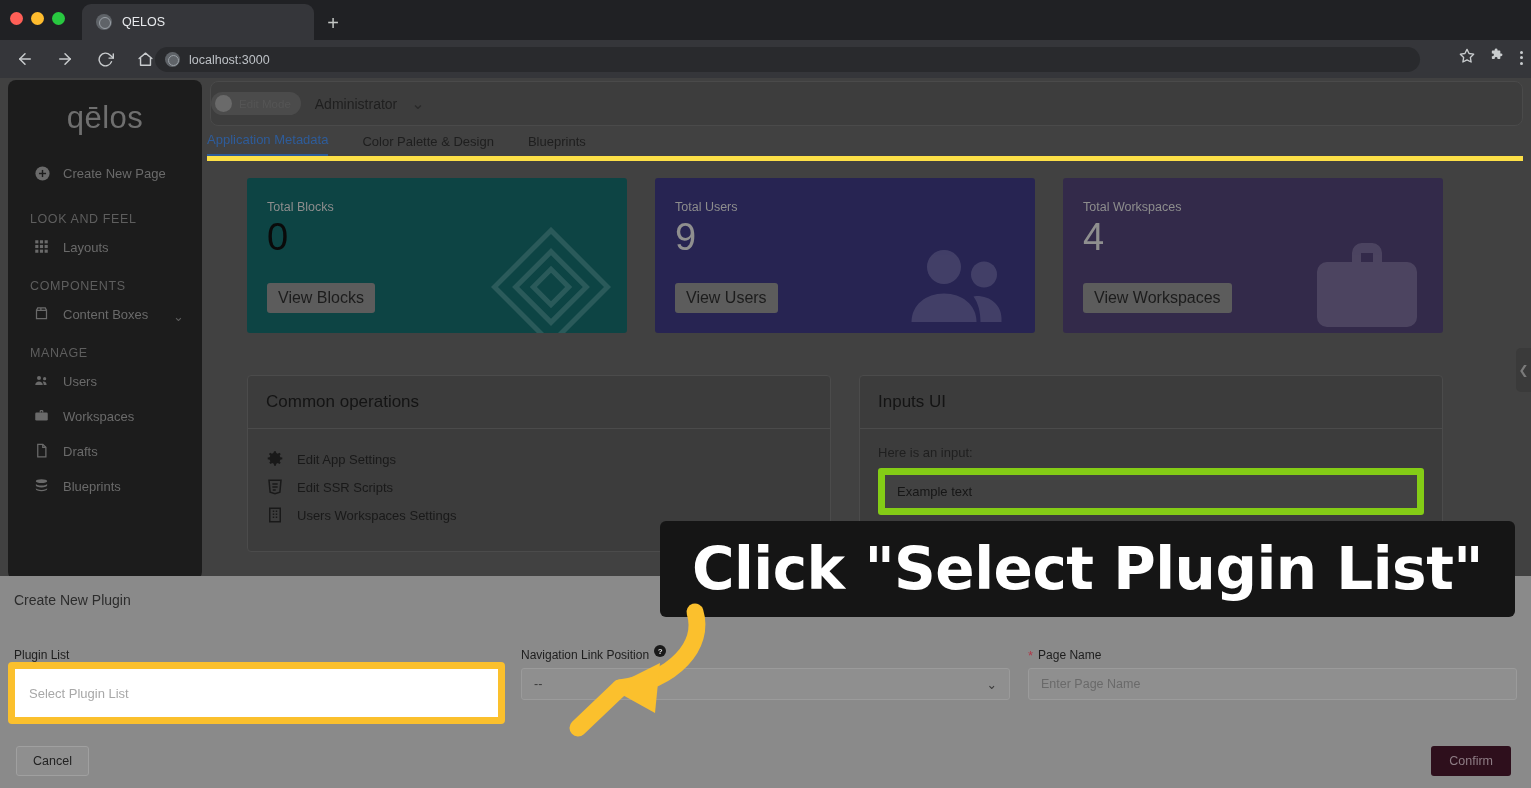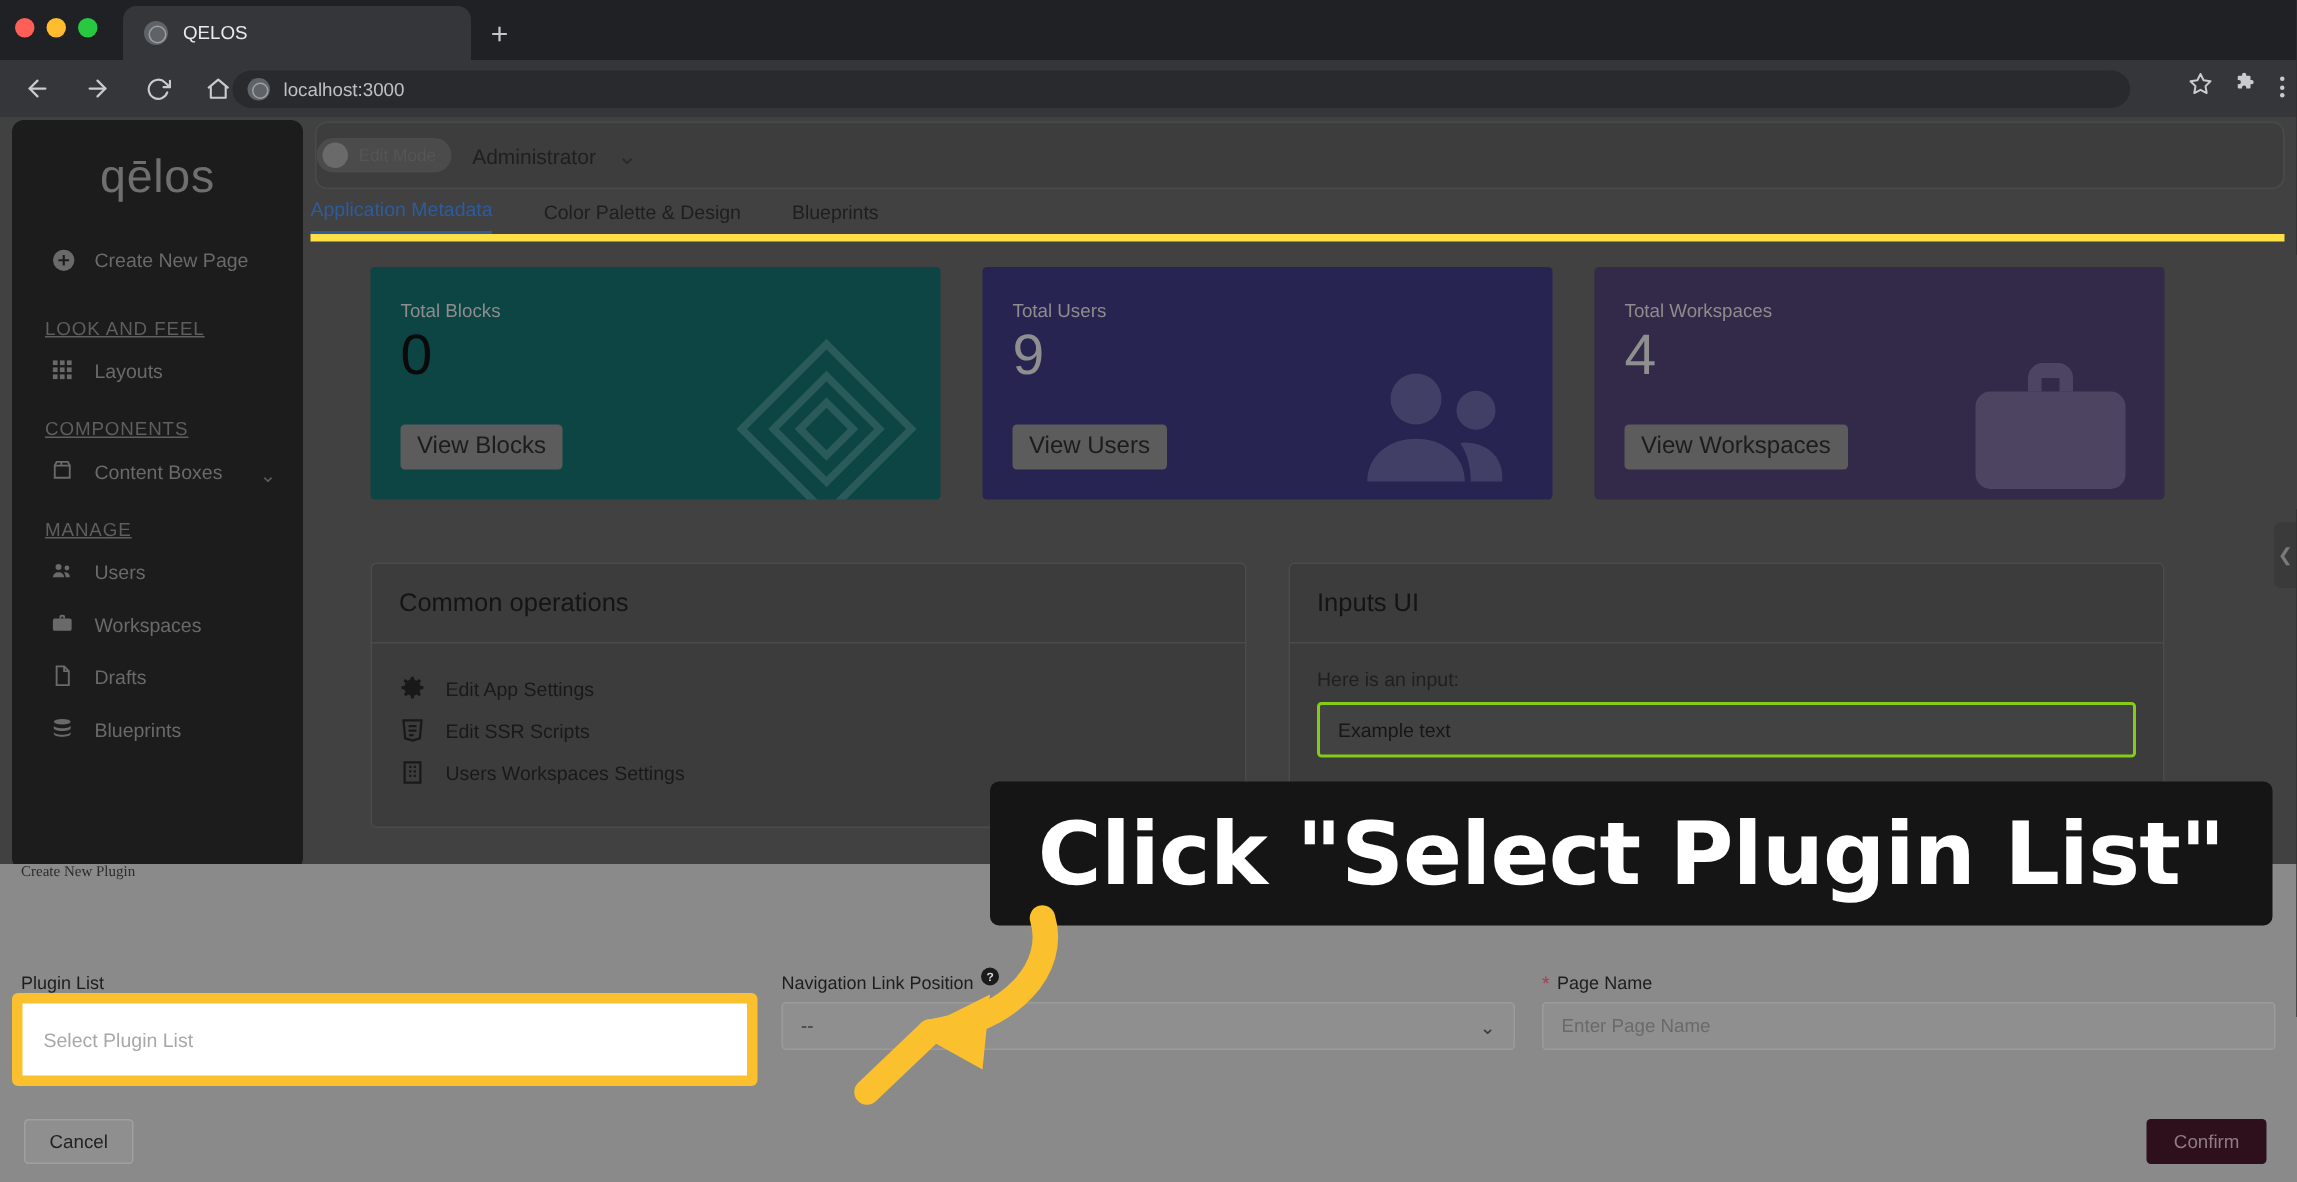--- a/index.html
+++ b/index.html
@@ -97,21 +97,21 @@
   .side-row {
     display: flex; align-items: center; gap: 12px;
     padding: 9px 0 9px 26px; font-size: 13px; color: #6a6a6a;
     position: relative;
   }
   .side-row.create { padding-bottom: 16px; }
   .side-icon { width: 17px; height: 17px; flex: none; color: #6a6a6a; }
   .side-icon svg { display: block; }
   .side-group {
     padding: 14px 0 4px 22px; font-size: 12.5px;
-    letter-spacing: 0.6px; color: #5e5e5e; text-decoration: underline;
+    letter-spacing: 0.6px; color: #5e5e5e;
   }
   .side-chevron { position: absolute; right: 18px; top: 12px; color: #5c5c5c; }
 
   
   .topbar {
     position: absolute; left: 210px; top: 3px; right: 8px; height: 45px;
     background: #3d3d3d; border: 1px solid #4a4a4a; border-radius: 8px;
     display: flex; align-items: center; justify-content: flex-start;
     padding-right: 18px; gap: 14px;
   }
@@ -167,39 +167,39 @@
     border-bottom: 1px solid #4b4b4b;
   }
   .panel-body { padding: 16px 18px 22px; }
   .op-row {
     display: flex; align-items: center; gap: 13px;
     padding: 5px 0; font-size: 13px; color: #191919;
   }
   .op-icon { width: 18px; height: 18px; color: #191919; flex: none; }
   .input-label { font-size: 13px; color: #1f1f1f; margin-bottom: 8px; }
   .fake-input {
-    background: #424242; border: 2px solid #84cc16; border-radius: 3px;
+    background: #424242; border: 7px solid #84cc16; border-radius: 3px;
     padding: 9px 12px; font-size: 13px; color: #161616;
   }
 
   
   .collapse-handle {
     position: absolute; right: 0; top: 270px; width: 15px; height: 44px;
     background: #3a3a3a; border-radius: 5px 0 0 5px;
     display: flex; align-items: center; justify-content: center;
     color: #7a7a7a; font-size: 12px;
   }
 
   
   .modal {
     position: absolute; left: 0; bottom: 0; width: 1531px; height: 212px;
     background: #8a8a8a; z-index: 30;
   }
   .modal-title {
-    position: absolute; left: 14px; top: 0; font-size: 10px; color: #2c2c2c; font-family: Liberation Serif, serif;
+    position: absolute; left: 14px; top: 16px; font-size: 14px; color: #2c2c2c;
   }
   .modal-close {
     position: absolute; right: 18px; top: 14px; font-size: 16px; color: #2c2c2c;
     line-height: 1;
   }
   .modal-fields {
     position: absolute; left: 14px; right: 14px; top: 72px;
     display: flex; gap: 18px;
   }
   .field { flex: 1; position: relative; }

